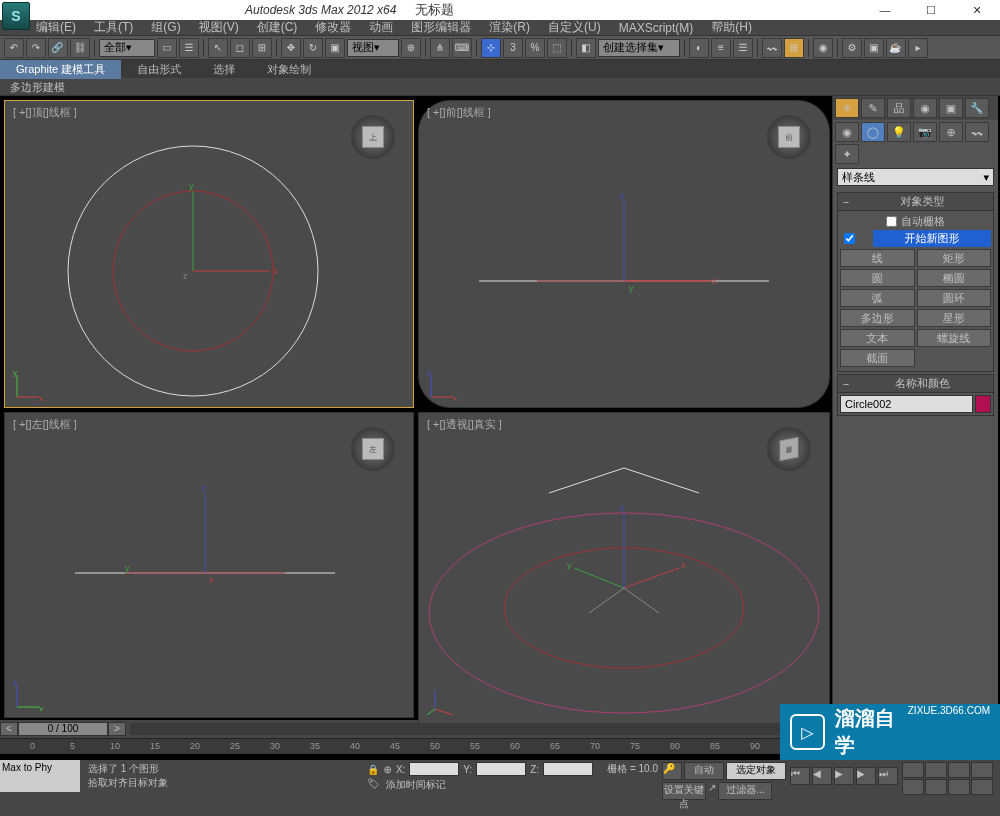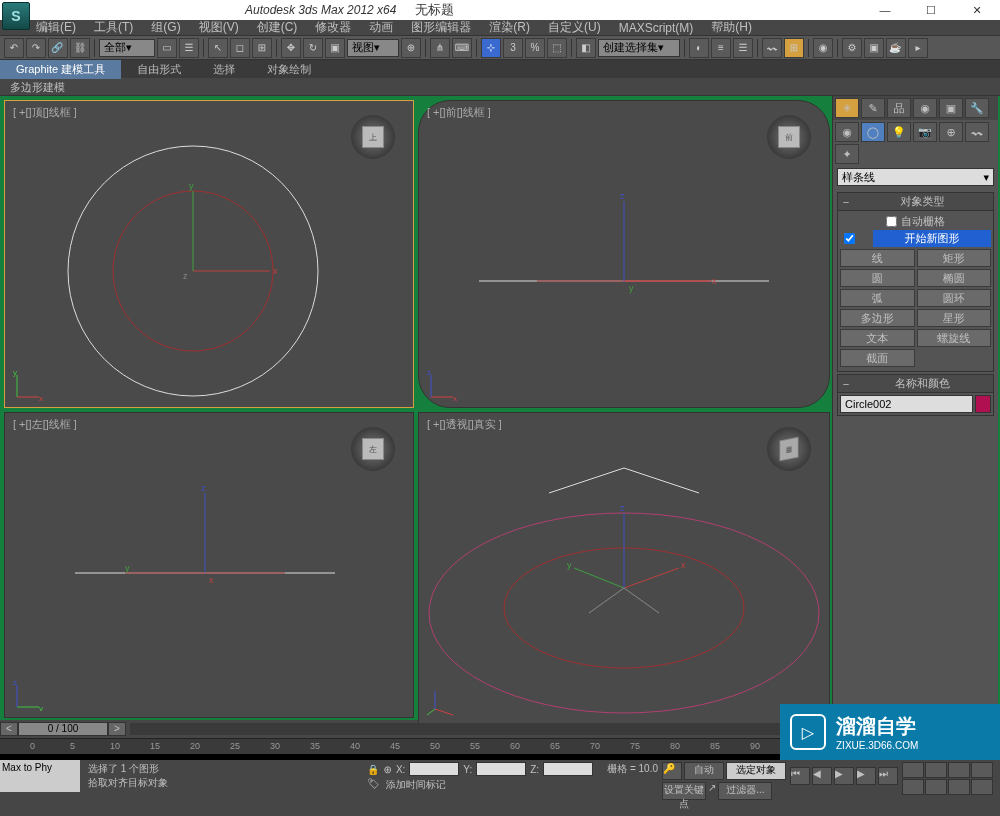--- a/index.html
+++ b/index.html
@@ -14,21 +14,21 @@
 .menubar span { cursor: pointer; }
 .toolbar { height: 25px; background: #575757; border-top: 1px solid #333; border-bottom: 1px solid #333; display: flex; align-items: center; padding: 0 4px; gap: 2px; }
 .tb-ico { width: 20px; height: 20px; background: #5a5a5a; border: 1px solid #3a3a3a; display: flex; align-items: center; justify-content: center; font-size: 10px; color: #ccc; }
 .tb-ico.bright { background: #6a6a6a; }
 .tb-sep { width: 1px; height: 18px; background: #333; margin: 0 2px; }
 .tb-drop { height: 18px; background: #888; border: 1px solid #333; font-size: 11px; padding: 0 4px; display: flex; align-items: center; color: #000; }
 .ribbon { height: 18px; background: #3a3a3a; display: flex; align-items: center; }
 .ribbon-tab { padding: 2px 16px; font-size: 11px; color: #bbb; }
 .ribbon-tab.active { background: #5a7aa0; color: #fff; }
 .subribbon { height: 18px; background: #464646; padding: 2px 10px; font-size: 11px; border-bottom: 1px solid #333; }
-.workspace { position: relative; height: 624px; background: #15803d; display: flex; }
+.workspace { position: relative; height: 624px; background: #000000; display: flex; }
 .viewports { width: 832px; height: 624px; position: relative; }
 .vp { position: absolute; background: #4a4a4a; border: 1px solid #333; }
 .vp.active { border: 1px solid #d4a040; }
 .vp-label { position: absolute; top: 4px; left: 8px; font-size: 11px; color: #aaa; }
 .vp-tl { left: 4px; top: 4px; width: 410px; height: 308px; }
 .vp-tr { left: 418px; top: 4px; width: 412px; height: 308px; border-radius: 32px; }
 .vp-bl { left: 4px; top: 316px; width: 410px; height: 306px; }
 .vp-br { left: 418px; top: 316px; width: 412px; height: 312px; }
 .axis-gizmo { position: absolute; bottom: 6px; left: 8px; width: 30px; height: 30px; }
 .viewcube { position: absolute; top: 14px; right: 18px; width: 44px; height: 44px; border-radius: 50%; background: radial-gradient(circle, #555 40%, #3a3a3a 70%); display: flex; align-items: center; justify-content: center; }
@@ -57,21 +57,21 @@
 .status-left { width: 80px; background: #ccc; color: #000; padding: 2px; }
 .status-info { flex: 1; padding: 2px 8px; }
 .status-coords { display: flex; gap: 4px; align-items: center; }
 .coord-box { background: #ddd; color: #000; padding: 1px 4px; width: 50px; height: 14px; border: 1px solid #333; }
 .anim-ctrl { display: flex; gap: 2px; align-items: center; }
 .anim-btn { width: 20px; height: 18px; background: #5a5a5a; border: 1px solid #333; }
 .nav-ctrl { display: flex; flex-wrap: wrap; width: 100px; gap: 1px; padding: 2px; }
 .nav-btn { width: 22px; height: 16px; background: #5a5a5a; border: 1px solid #333; }
 .watermark { position: absolute; right: 0; bottom: 56px; width: 220px; height: 56px; background: #0a7aa8; color: #fff; display: flex; align-items: center; padding: 4px 10px; gap: 10px; }
 .wm-logo { width: 36px; height: 36px; border: 2px solid #fff; border-radius: 6px; display: flex; align-items: center; justify-content: center; font-size: 16px; }
-.wm-text { display: flex; flex-direction: column; }
+.wm-text { display: flex; flex-direction: row; }
 .wm-cn { font-size: 20px; font-weight: bold; }
 .wm-url { font-size: 10px; }
 input[type=checkbox]{ width:11px; height:11px; }
 </style>
 </head>
 <body>
 
 <div class="app-icon">S</div>
 
 <div class="titlebar">

